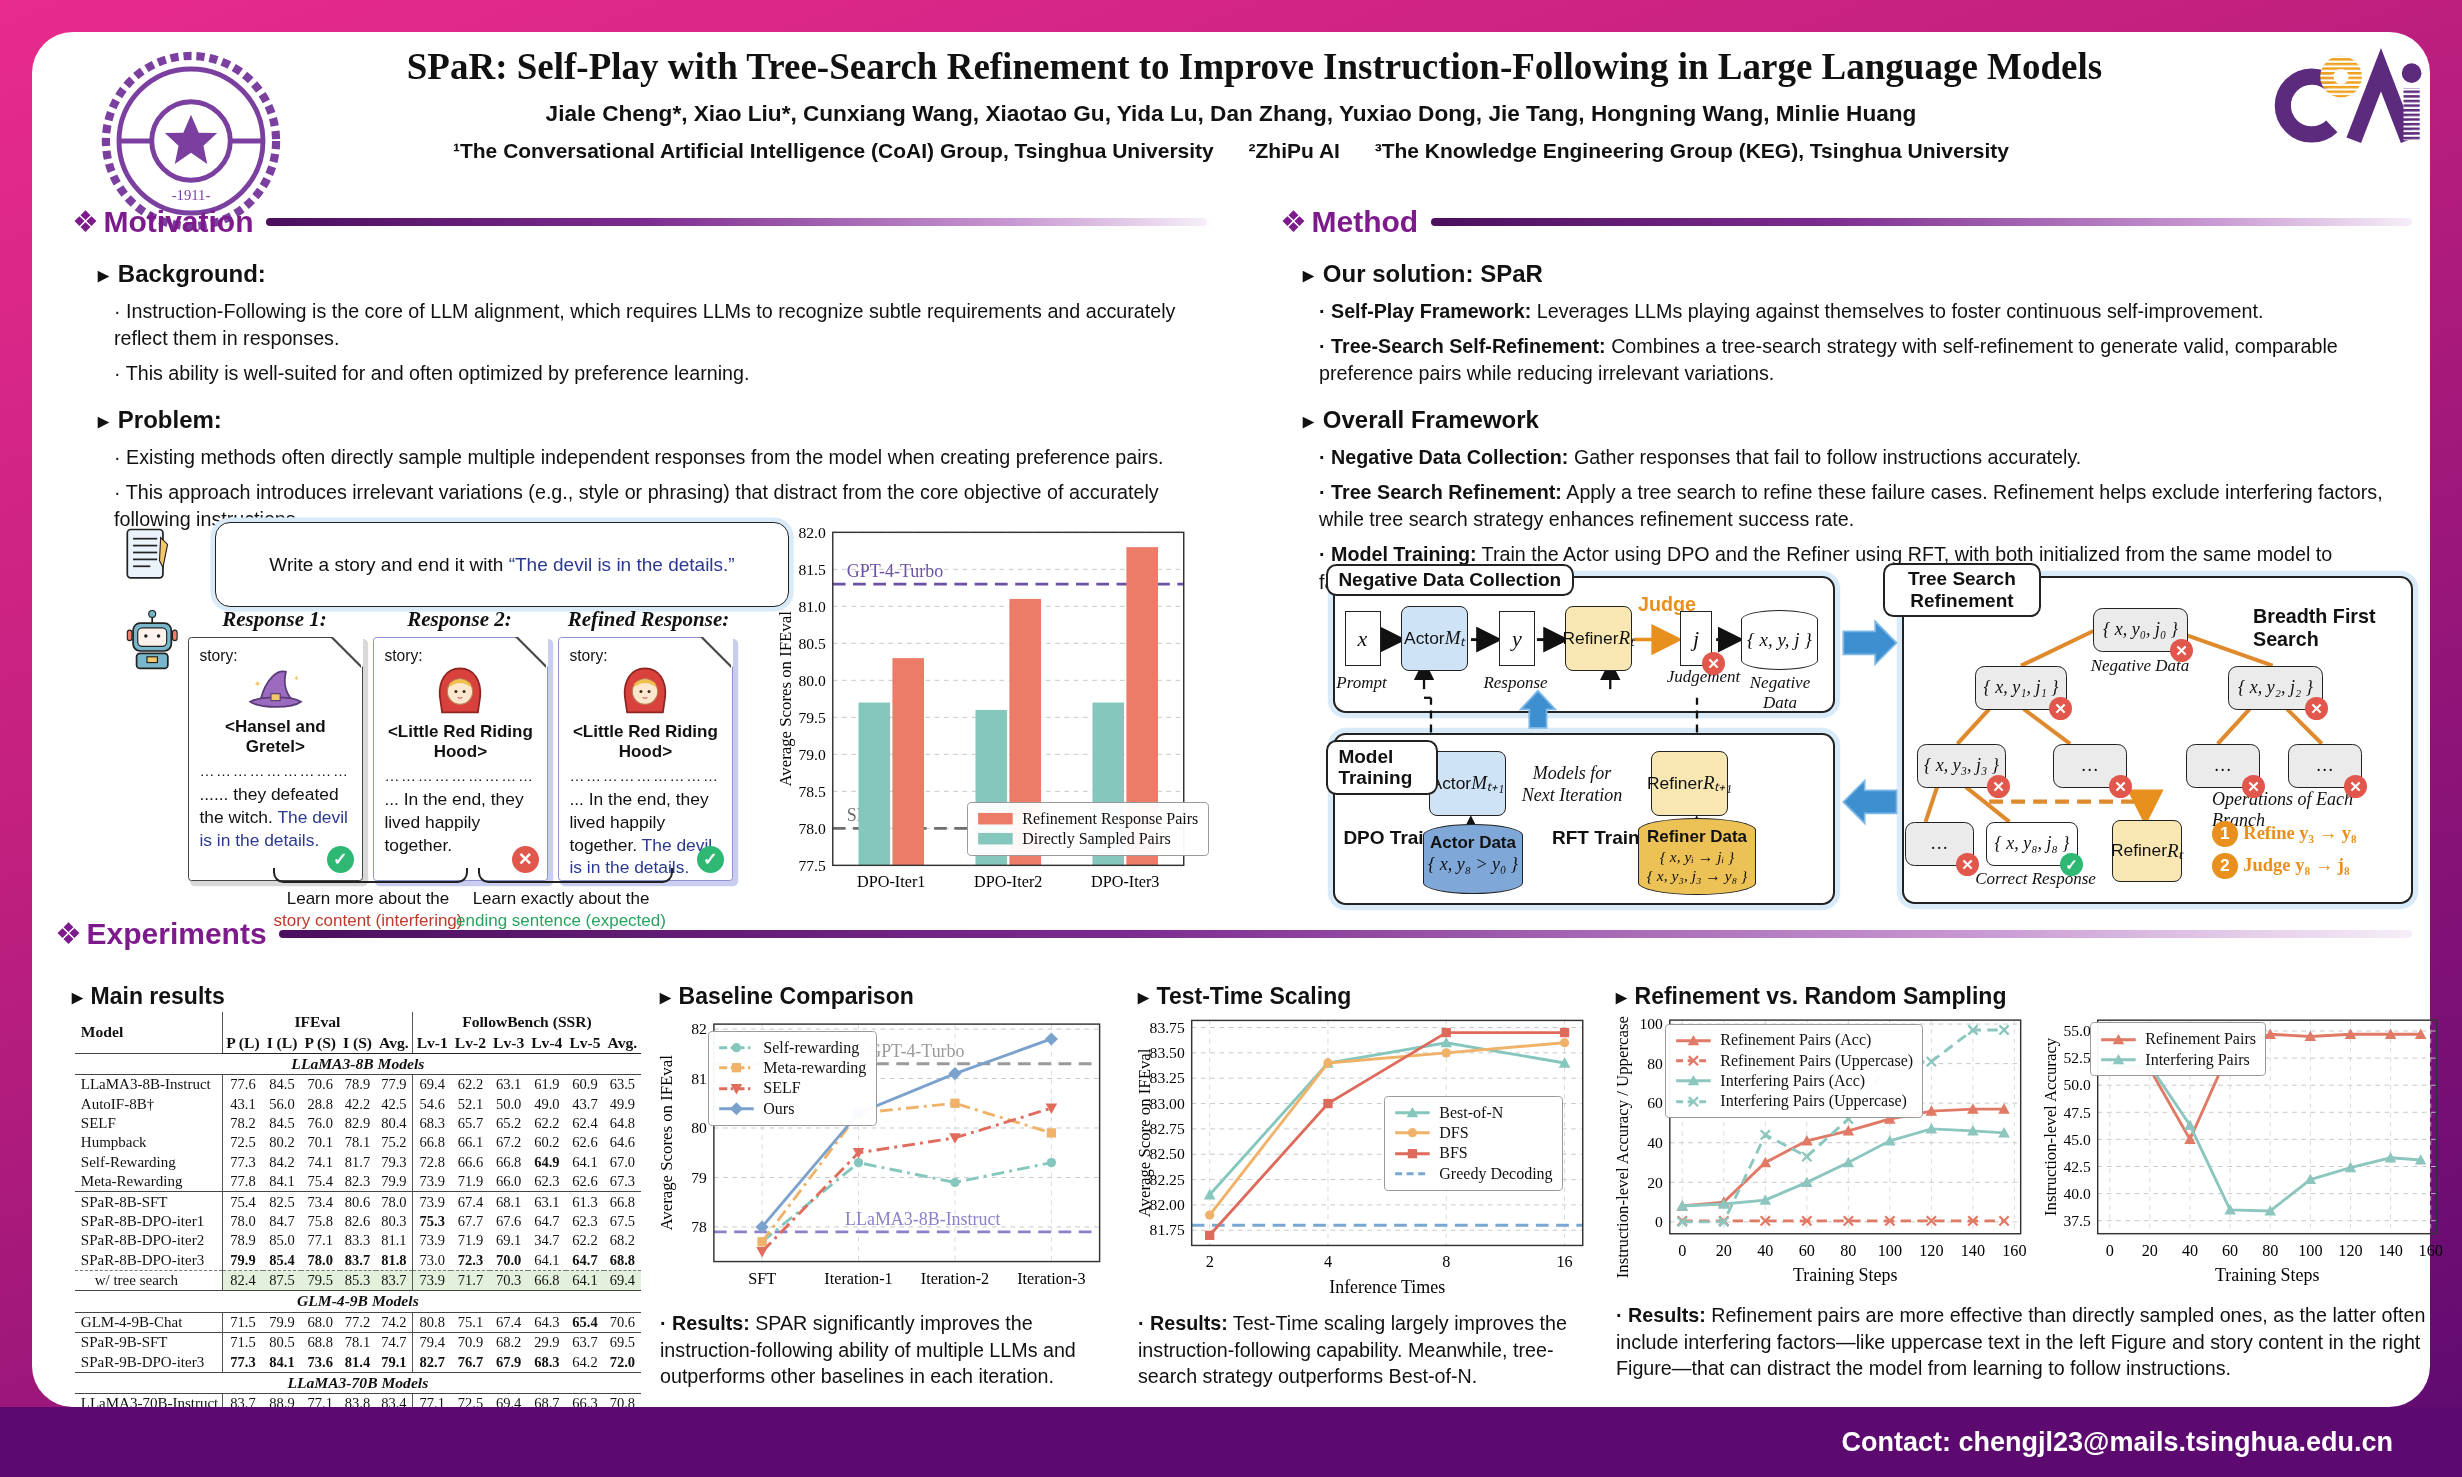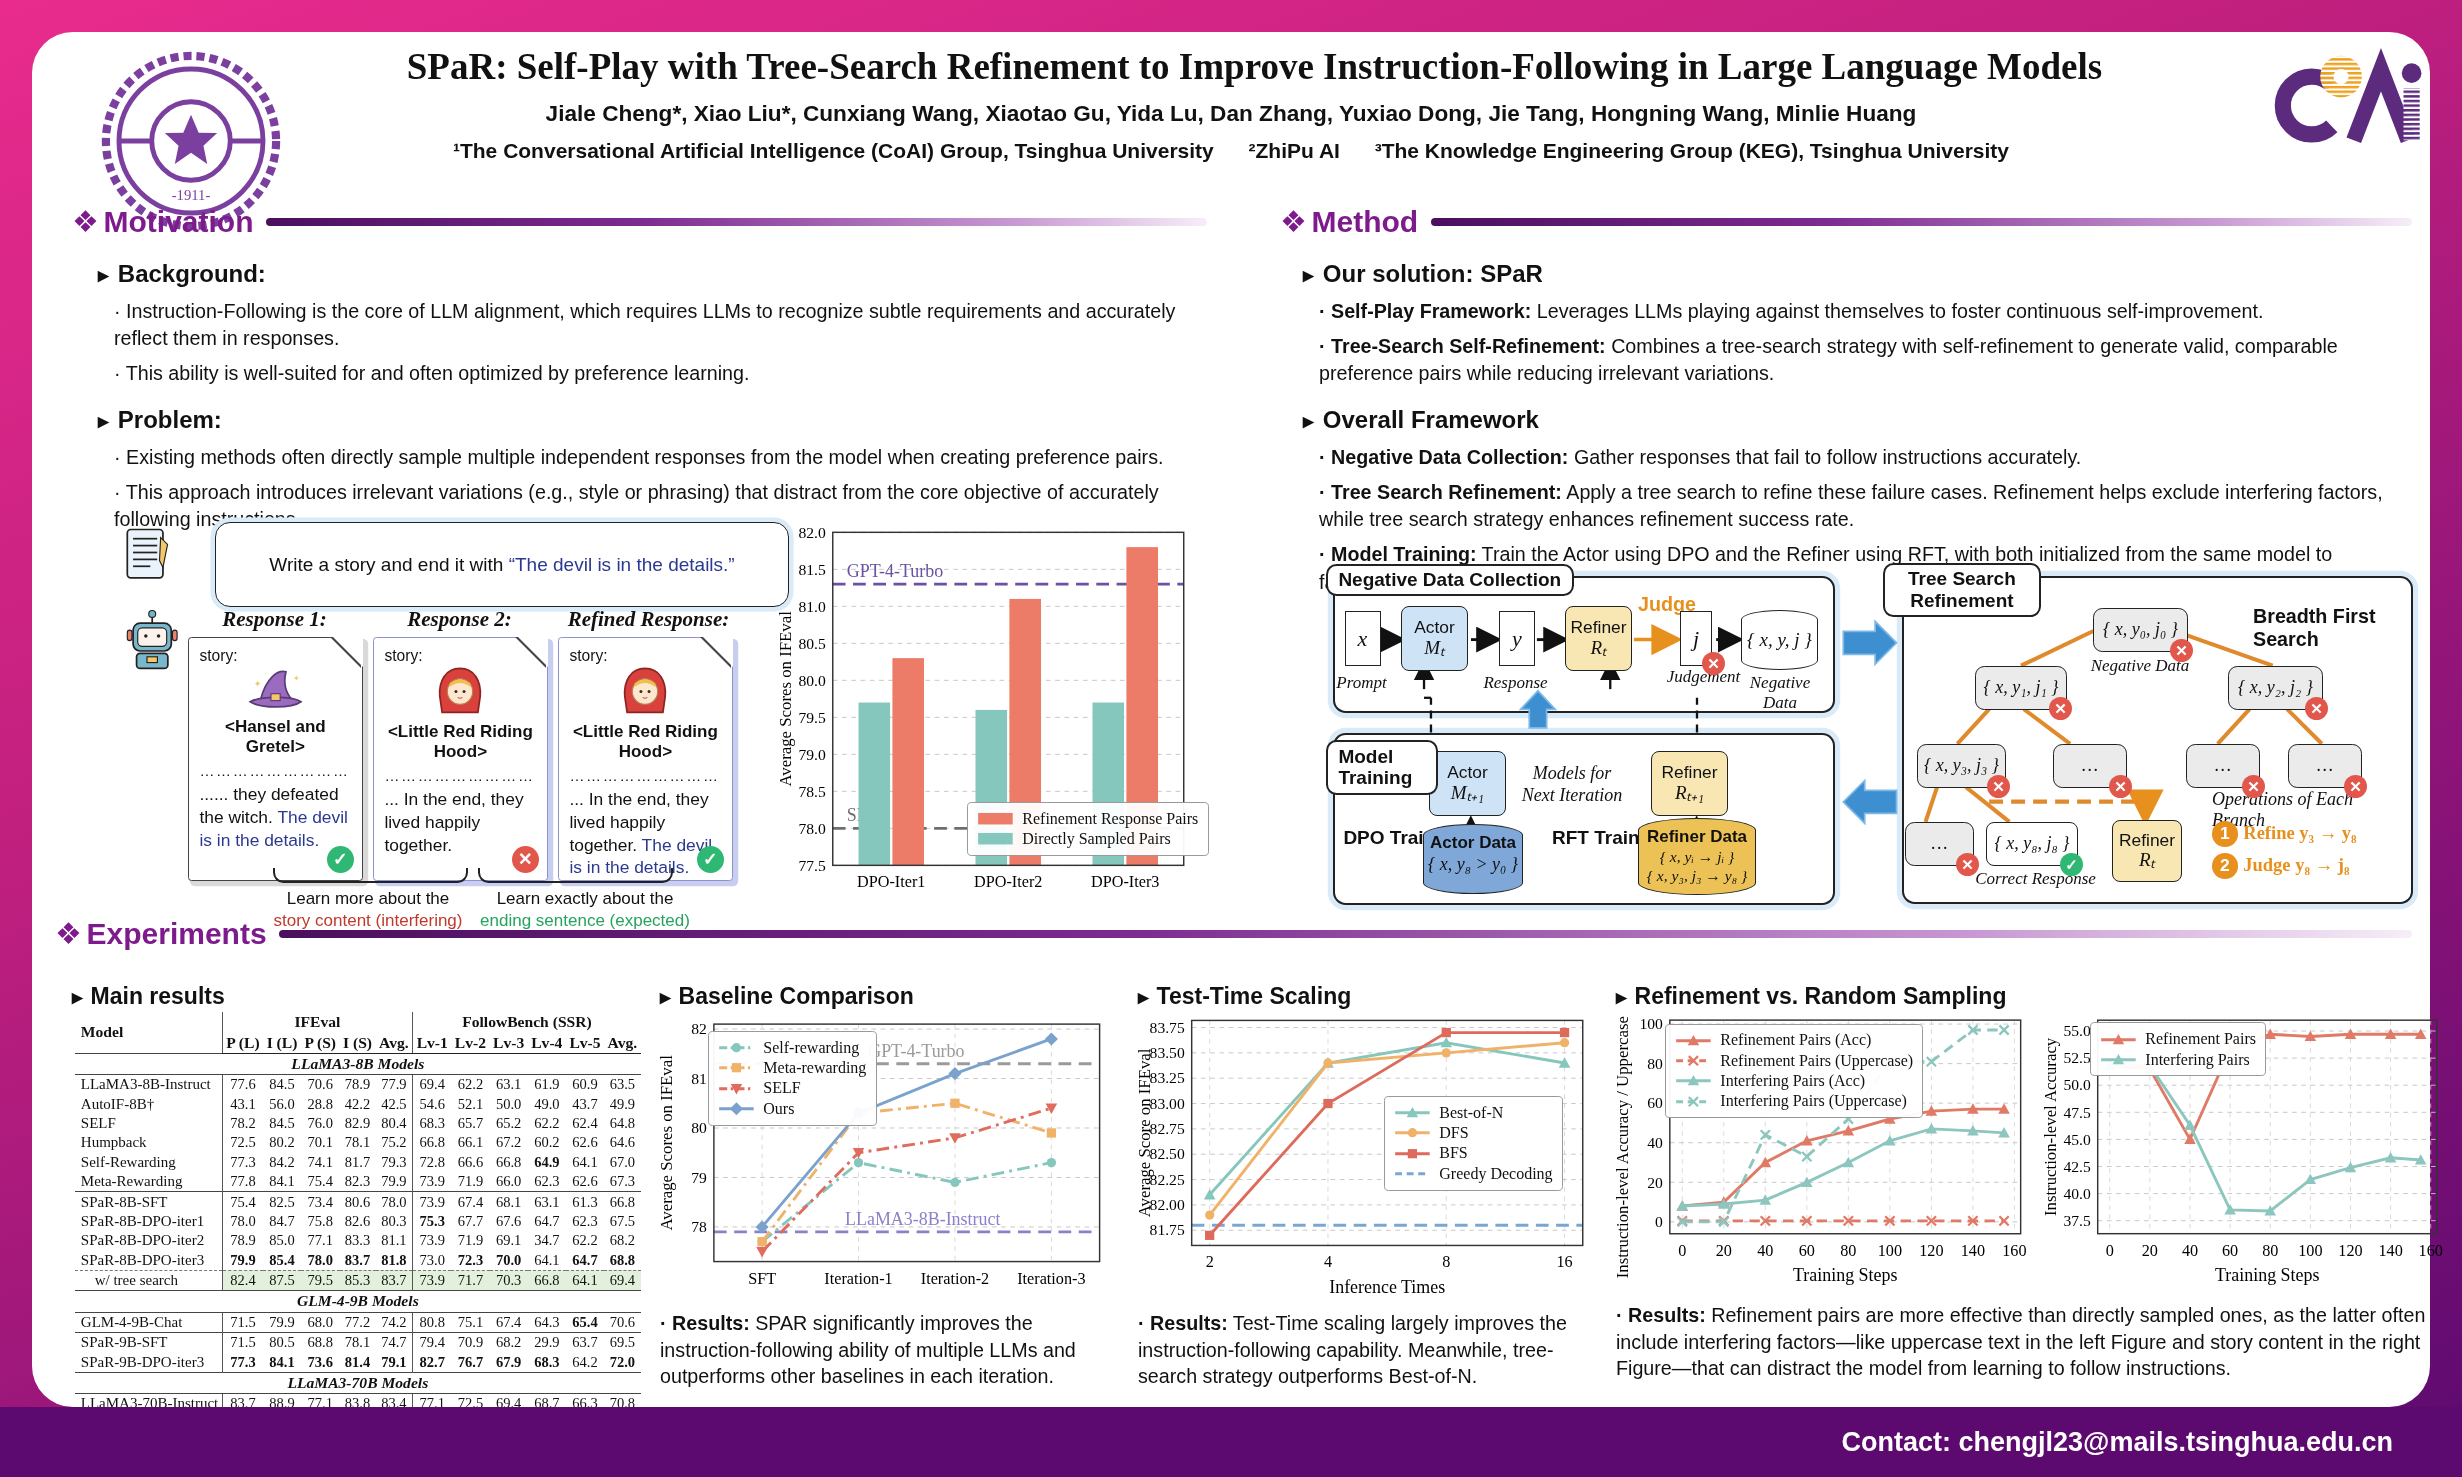--- a/index.html
+++ b/index.html
@@ -43,21 +43,21 @@
   .badge{position:absolute;width:27px;height:27px;border-radius:50%;color:#fff;font-weight:bold;font-size:17.4px;text-align:center;line-height:27px;}
   .badge.ok{background:#2eb873;}
   .badge.no{background:#e2574c;}
   .cap{position:absolute;text-align:center;font-size:17px;line-height:1.3;}
   .cap .red{color:#c0392b;}
   .cap .green{color:#27a35f;}
   .brace{position:absolute;border:2.3px solid #222;border-top:none;height:12.7px;border-radius:0 0 10.4px 10.4px;}
   
   .panel{position:absolute;border:2.3px solid #222;border-radius:12.7px;background:#fff;box-shadow:0 0 0 5.2px #d9eaf8;}
   .panel-label{position:absolute;background:#fff;border:2.3px solid #222;border-radius:10.4px;font-weight:bold;font-size:19px;padding:3.5px 10.4px;line-height:1.15;z-index:5;}
-  .nodebox{position:absolute;border:1.7px solid #222;border-radius:8px;text-align:center;font-size:17.4px;display:flex;flex-direction:column;align-items:center;justify-content:center;line-height:1.1;background:#fff;z-index:3;}
+  .nodebox{position:absolute;border:1.7px solid #222;border-radius:8px;text-align:center;font-size:17.4px;display:flex;flex-direction:row;align-items:center;justify-content:center;line-height:1.1;background:#fff;z-index:3;}
   .nodebox .sub{font-family:"Liberation Serif",serif;font-style:italic;font-size:19px;}
   .blue-box{background:#cfe3f7;}
   .yellow-box{background:#f8e7b2;}
   .gray-node{background:#ebebeb;font-family:"Liberation Serif",serif;font-style:italic;font-size:18px;border-radius:9.3px;}
   .var-box{position:absolute;border:1.7px solid #222;background:#fff;text-align:center;font-family:"Liberation Serif",serif;font-style:italic;font-size:22px;display:flex;align-items:center;justify-content:center;z-index:3;}
   .flow-cap{position:absolute;font-family:"Liberation Serif",serif;font-style:italic;font-size:17px;text-align:center;z-index:3;}
   .cyl{position:absolute;border:1.7px solid #222;border-radius:50% / 16%;text-align:center;z-index:3;}
   .cyl .t{font-size:17px;font-weight:bold;margin-top:8px;}
   .cyl .f{font-family:"Liberation Serif",serif;font-style:italic;font-size:15.6px;line-height:1.25;}
   .xbadge{position:absolute;width:23px;height:23px;border-radius:50%;background:#e2574c;color:#fff;font-weight:bold;font-size:15px;line-height:23px;text-align:center;z-index:6;}
@@ -230,21 +230,21 @@
       <div class="dots">………………………</div>
       <div class="body"><span>... In the end, they lived happily together. </span><span class="hl">The devil is in the details.</span></div>
       <div class="badge ok" style="right:8px;bottom:7px">✓</div>
     </div>
 
     <div class="brace" style="left:148px;top:347px;width:191px"></div>
     <div class="brace" style="left:353px;top:347px;width:191px"></div>
     <div class="cap" style="left:133px;top:367px;width:220px">
       <span>Learn more about the</span><br><span class="red">story content (interfering)</span>
     </div>
-    <div class="cap" style="left:350px;top:367px;width:220px">
+    <div class="cap" style="left:326px;top:367px;width:220px">
       <span>Learn exactly about the</span><br><span class="green">ending sentence (expected)</span>
     </div>
   </div>
 
   <div class="chart" id="c-iter_bar" style="left: 776px; top: 524px; width: 417px; height: 374px;"><svg width="417" height="374" viewBox="0 0 720 645">
         <line x1="98" x2="704" y1="589" y2="589" stroke="#c4c4c4" stroke-dasharray="8 8" stroke-width="1.6"></line>
         <text x="86" y="598" text-anchor="end" font-size="27" font-family="Liberation Serif, serif">77.5</text>
         <line x1="98" x2="704" y1="525.1111111111111" y2="525.1111111111111" stroke="#c4c4c4" stroke-dasharray="8 8" stroke-width="1.6"></line>
         <text x="86" y="534.1111111111111" text-anchor="end" font-size="27" font-family="Liberation Serif, serif">78.0</text>
         <line x1="98" x2="704" y1="461.22222222222223" y2="461.22222222222223" stroke="#c4c4c4" stroke-dasharray="8 8" stroke-width="1.6"></line>

